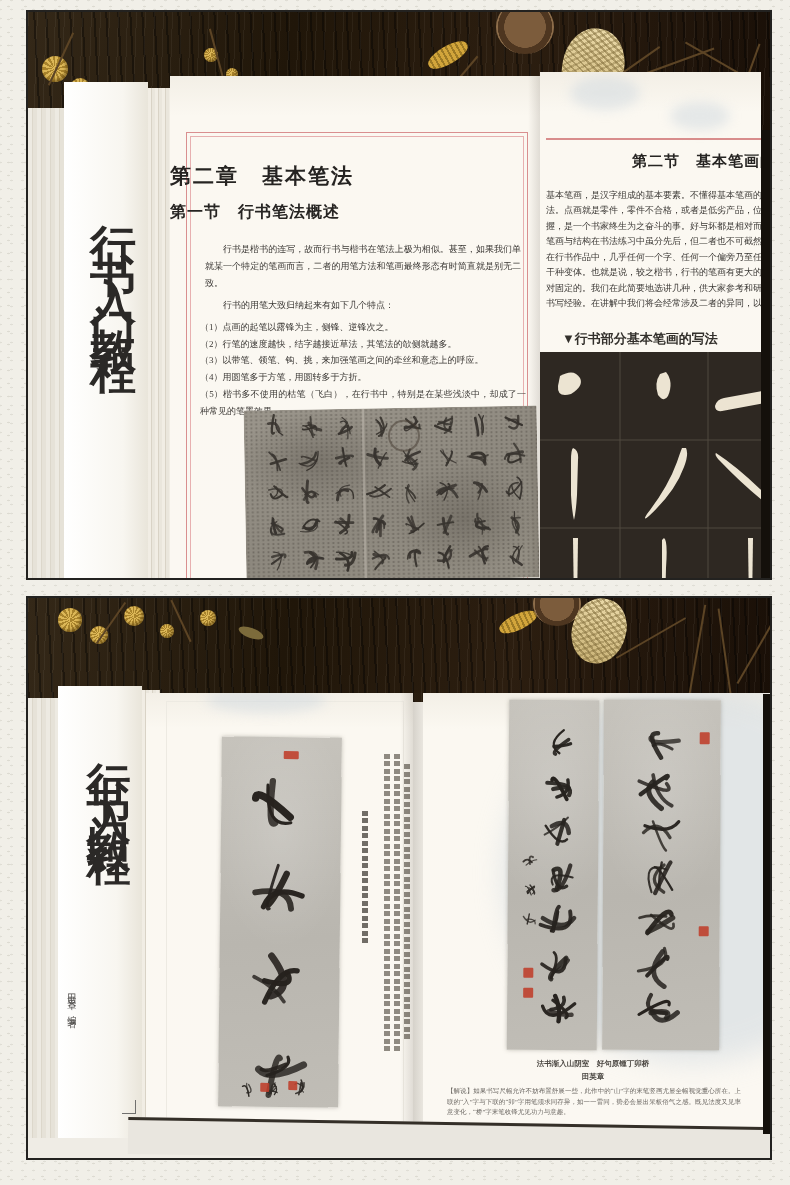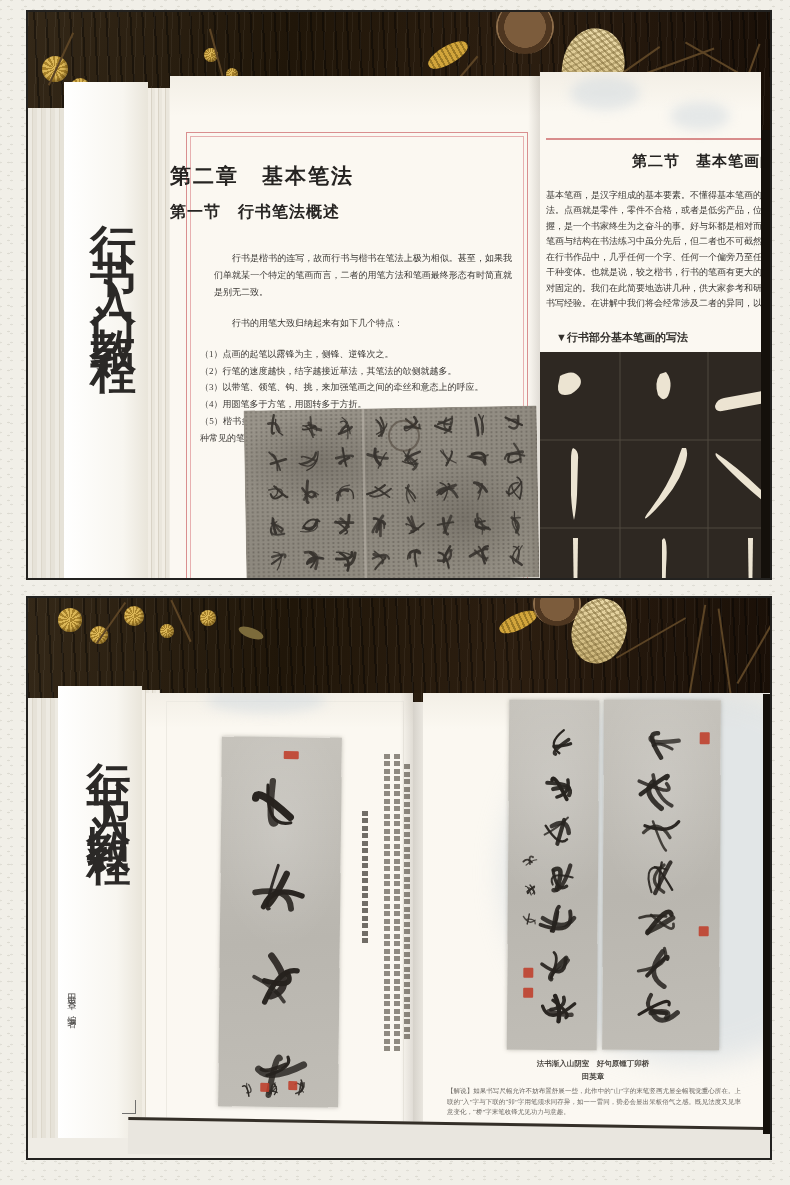--- a/index.html
+++ b/index.html
@@ -29,21 +29,21 @@
   .cover{position:absolute;background:linear-gradient(90deg,#ffffff,#f8f6f0 70%,#e9e5da 100%);}
   .stack{position:absolute;background:
       repeating-linear-gradient(90deg,#f1ede4 0 3px,#d9d3c6 3px 4px,#eae6dc 4px 7px);}
   .gutter{position:absolute;background:linear-gradient(90deg,rgba(60,50,40,0) 0,rgba(60,50,40,.14) 50%,rgba(60,50,40,0) 100%);}
   .vtitle{writing-mode:vertical-rl;text-orientation:upright;font-weight:bold;color:#2b2927;
     position:absolute;overflow:hidden;line-height:1;}
   .redframe{position:absolute;border:1.5px solid #d98f8f;}
   .redframe::before{content:"";position:absolute;inset:3px;border:1px solid #e7b0b0;}
   .ctitle{position:absolute;font-weight:bold;color:#262422;text-align:left;width:100%;}
   .body-cn{position:absolute;color:#3b3835;text-align:justify;}
-  .body-cn p{margin:14px;text-indent:2em;}
+  .body-cn p{margin:5px;text-indent:2em;}
   .body-cn .li{text-indent:0;}
   .rline{position:absolute;height:2px;background:#cc6a6a;opacity:.75;}
   .nowrapline{white-space:nowrap;overflow:hidden;}
   .figcap{position:absolute;font-weight:bold;color:#33302c;}
   .rubbing{position:absolute;overflow:hidden;border-radius:1px;
     background:
       radial-gradient(120px 70px at 25% 30%, rgba(60,55,48,.28), transparent 70%),
       radial-gradient(100px 80px at 75% 65%, rgba(55,50,44,.25), transparent 70%),
       radial-gradient(rgba(45,40,34,.28) 1px, transparent 1.3px),
       linear-gradient(160deg,#9b968c 0%,#8d887e 55%,#948f84 100%);
@@ -290,21 +290,21 @@
       <div class="body-cn" style="left:6px;top:116px;width:230px;font-size:9px;line-height:1.72">
         <div class="nowrapline">基本笔画，是汉字组成的基本要素。不懂得基本笔画的形状、形态</div>
         <div class="nowrapline">法。点画就是零件，零件不合格，或者是低劣产品，位置放得再合适</div>
         <div class="nowrapline">握，是一个书家终生为之奋斗的事。好与坏都是相对而言的。不要指</div>
         <div class="nowrapline">笔画与结构在书法练习中虽分先后，但二者也不可截然分开，这一点在</div>
         <div class="nowrapline">在行书作品中，几乎任何一个字、任何一个偏旁乃至任何一个笔画</div>
         <div class="nowrapline">干种变体。也就是说，较之楷书，行书的笔画有更大的率意性、变化性</div>
         <div class="nowrapline">对固定的。我们在此简要地选讲几种，供大家参考和研习。另外，行书</div>
         <div class="nowrapline">书写经验。在讲解中我们将会经常涉及二者的异同，以便大家对比学习</div>
       </div>
-      <div class="figcap" style="left:16px;top:258px;font-size:11px">▼行书部分基本笔画的写法</div>
+      <div class="figcap" style="left:22px;top:258px;font-size:13px">▼行书部分基本笔画的写法</div>
       <div class="gridfig" style="left:-8px;top:280px;width:264px;height:226px">
         <svg width="264" height="264" viewBox="0 0 264 264">
           <g stroke="#5a5248" stroke-width="0.9" opacity="0.85">
             <line x1="88" y1="0" x2="88" y2="264"></line>
               <line x1="176" y1="0" x2="176" y2="264"></line>
             <line x1="0" y1="88" x2="264" y2="88"></line>
               <line x1="0" y1="176" x2="264" y2="176"></line>
           </g>
           <g fill="#ece4d2">
             <path d="M28 24 Q42 16 48 26 Q52 34 39 42 Q25 46 26 34 Z"></path>

